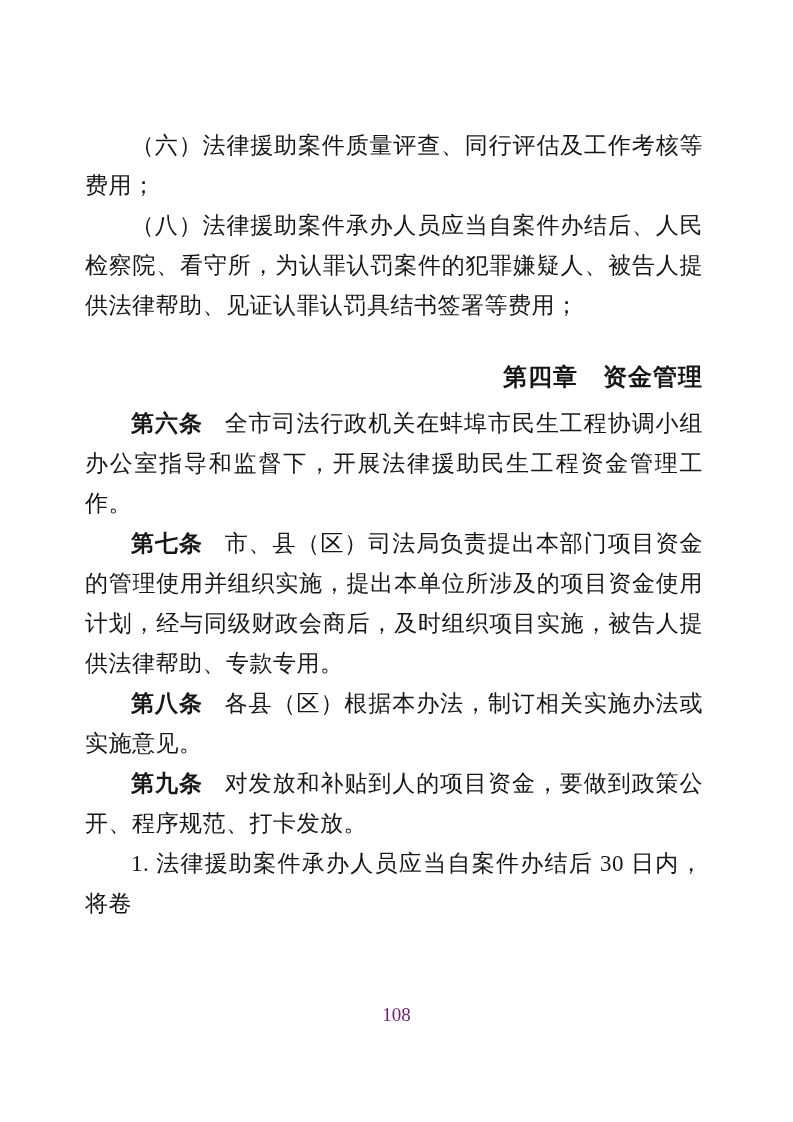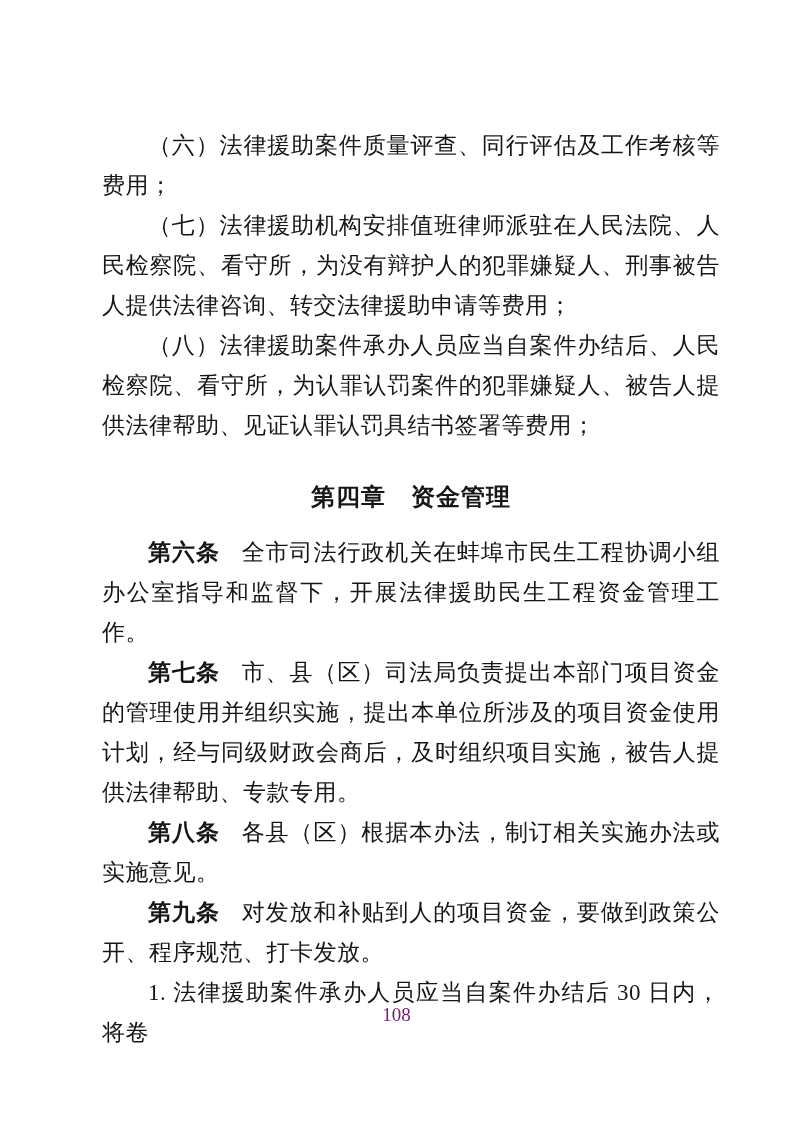--- a/index.html
+++ b/index.html
@@ -12,37 +12,37 @@
     width: 793px;
     height: 1122px;
     margin: 0 auto;
     background: #ffffff;
     overflow: hidden;
     font-family: "Liberation Serif", serif;
     color: #161616;
   }
   .content {
     position: absolute;
-    left: 102px;
+    left: 85px;
     top: 126px;
     width: 618px;
     font-size: 23px;
     line-height: 40px;
     text-align: justify;
     text-justify: inter-ideograph;
     letter-spacing: 0.5px;
   }
   .para {
     margin: 0;
     text-indent: 2em;
   }
   .chapter-heading {
-    margin: 32px 0 17px 0;
+    margin: 32px 0 8px 0;
     text-indent: 0;
-    text-align: center;
+    text-align: right;
     font-family: "Liberation Sans", sans-serif;
     font-weight: bold;
     font-size: 24px;
     line-height: 38px;
     letter-spacing: 1px;
   }
   .article-label {
     font-family: Liberation Serif, serif;
     font-weight: bold;
     margin-right: 0.95em;
@@ -60,21 +60,20 @@
 </style>
 </head>
 <body>
 
 <div class="page">
 
   <div class="content">
 
     <p class="para">（六）法律援助案件质量评查、同行评估及工作考核等费用；</p>
 
-    <p class="para">（七）法律援助机构安排值班律师派驻在人民法院、人民检察院、看守所，为没有辩护人的犯罪嫌疑人、刑事被告人提供法律咨询、转交法律援助申请等费用；</p>
 
     <p class="para">（八）法律援助案件承办人员应当自案件办结后、人民检察院、看守所，为认罪认罚案件的犯罪嫌疑人、被告人提供法律帮助、见证认罪认罚具结书签署等费用；</p>
 
 
     <h2 class="para chapter-heading">第四章　资金管理</h2>
 
     <p class="para"><span class="article-label">第六条</span><span>全市司法行政机关在蚌埠市民生工程协调小组办公室指导和监督下，开展法律援助民生工程资金管理工作。</span></p>
 
     <p class="para"><span class="article-label">第七条</span><span>市、县（区）司法局负责提出本部门项目资金的管理使用并组织实施，提出本单位所涉及的项目资金使用计划，经与同级财政会商后，及时组织项目实施，被告人提供法律帮助、专款专用。</span></p>
 

